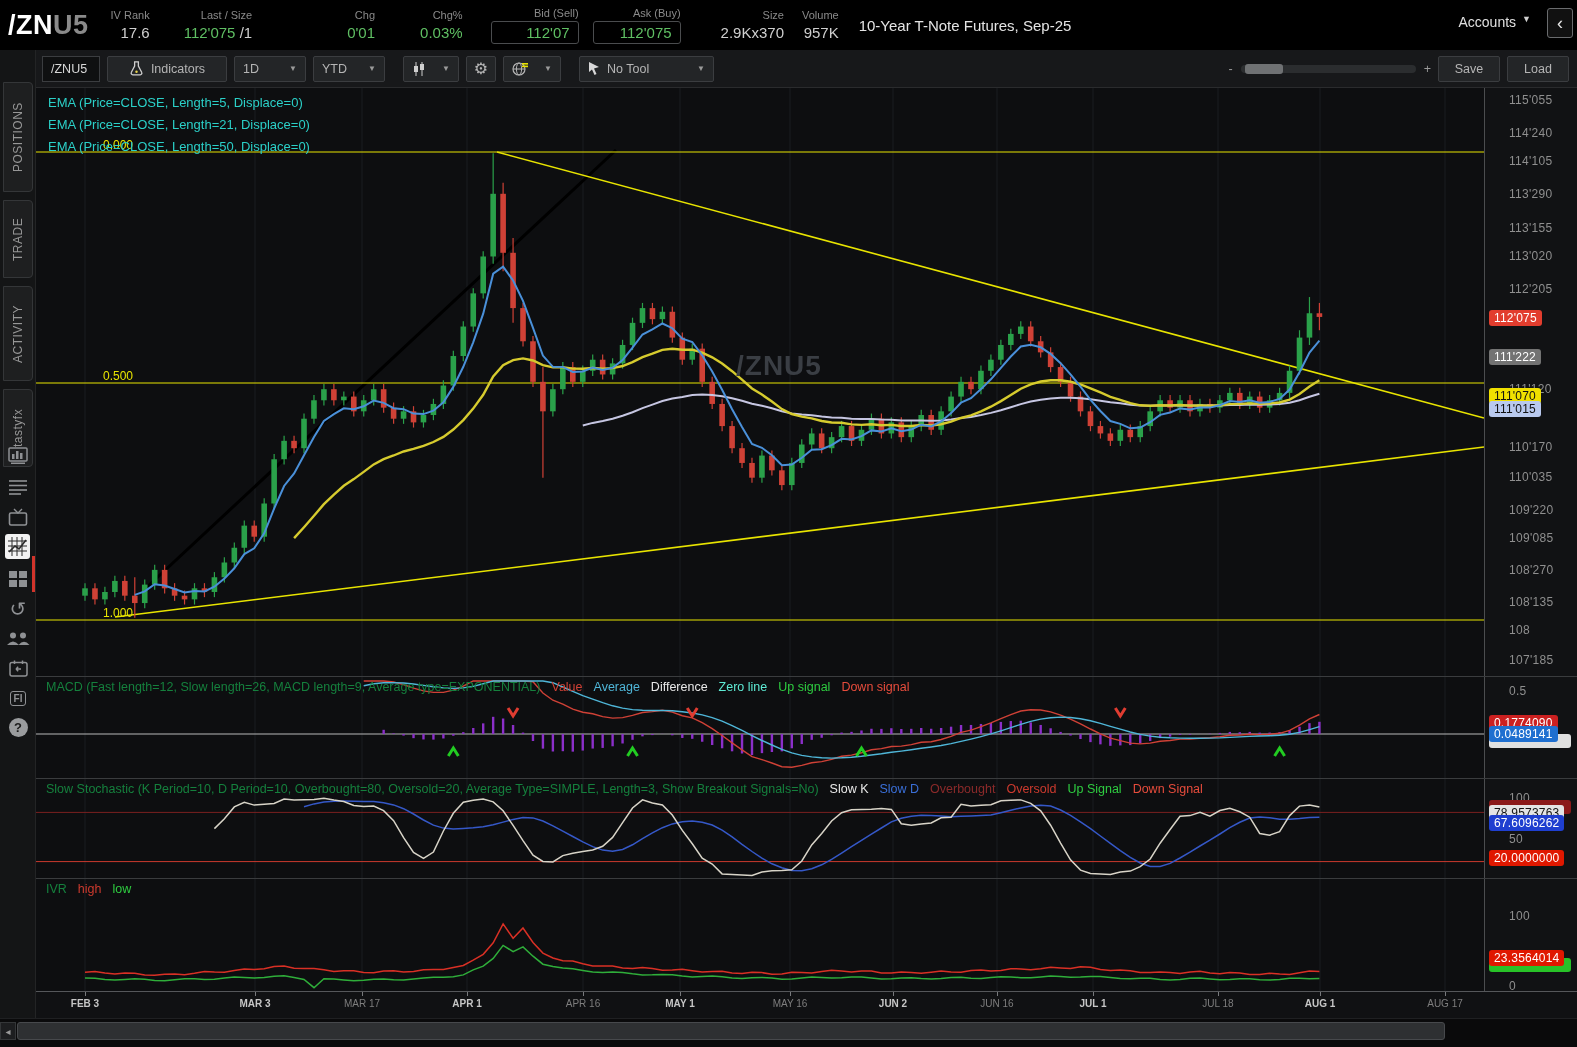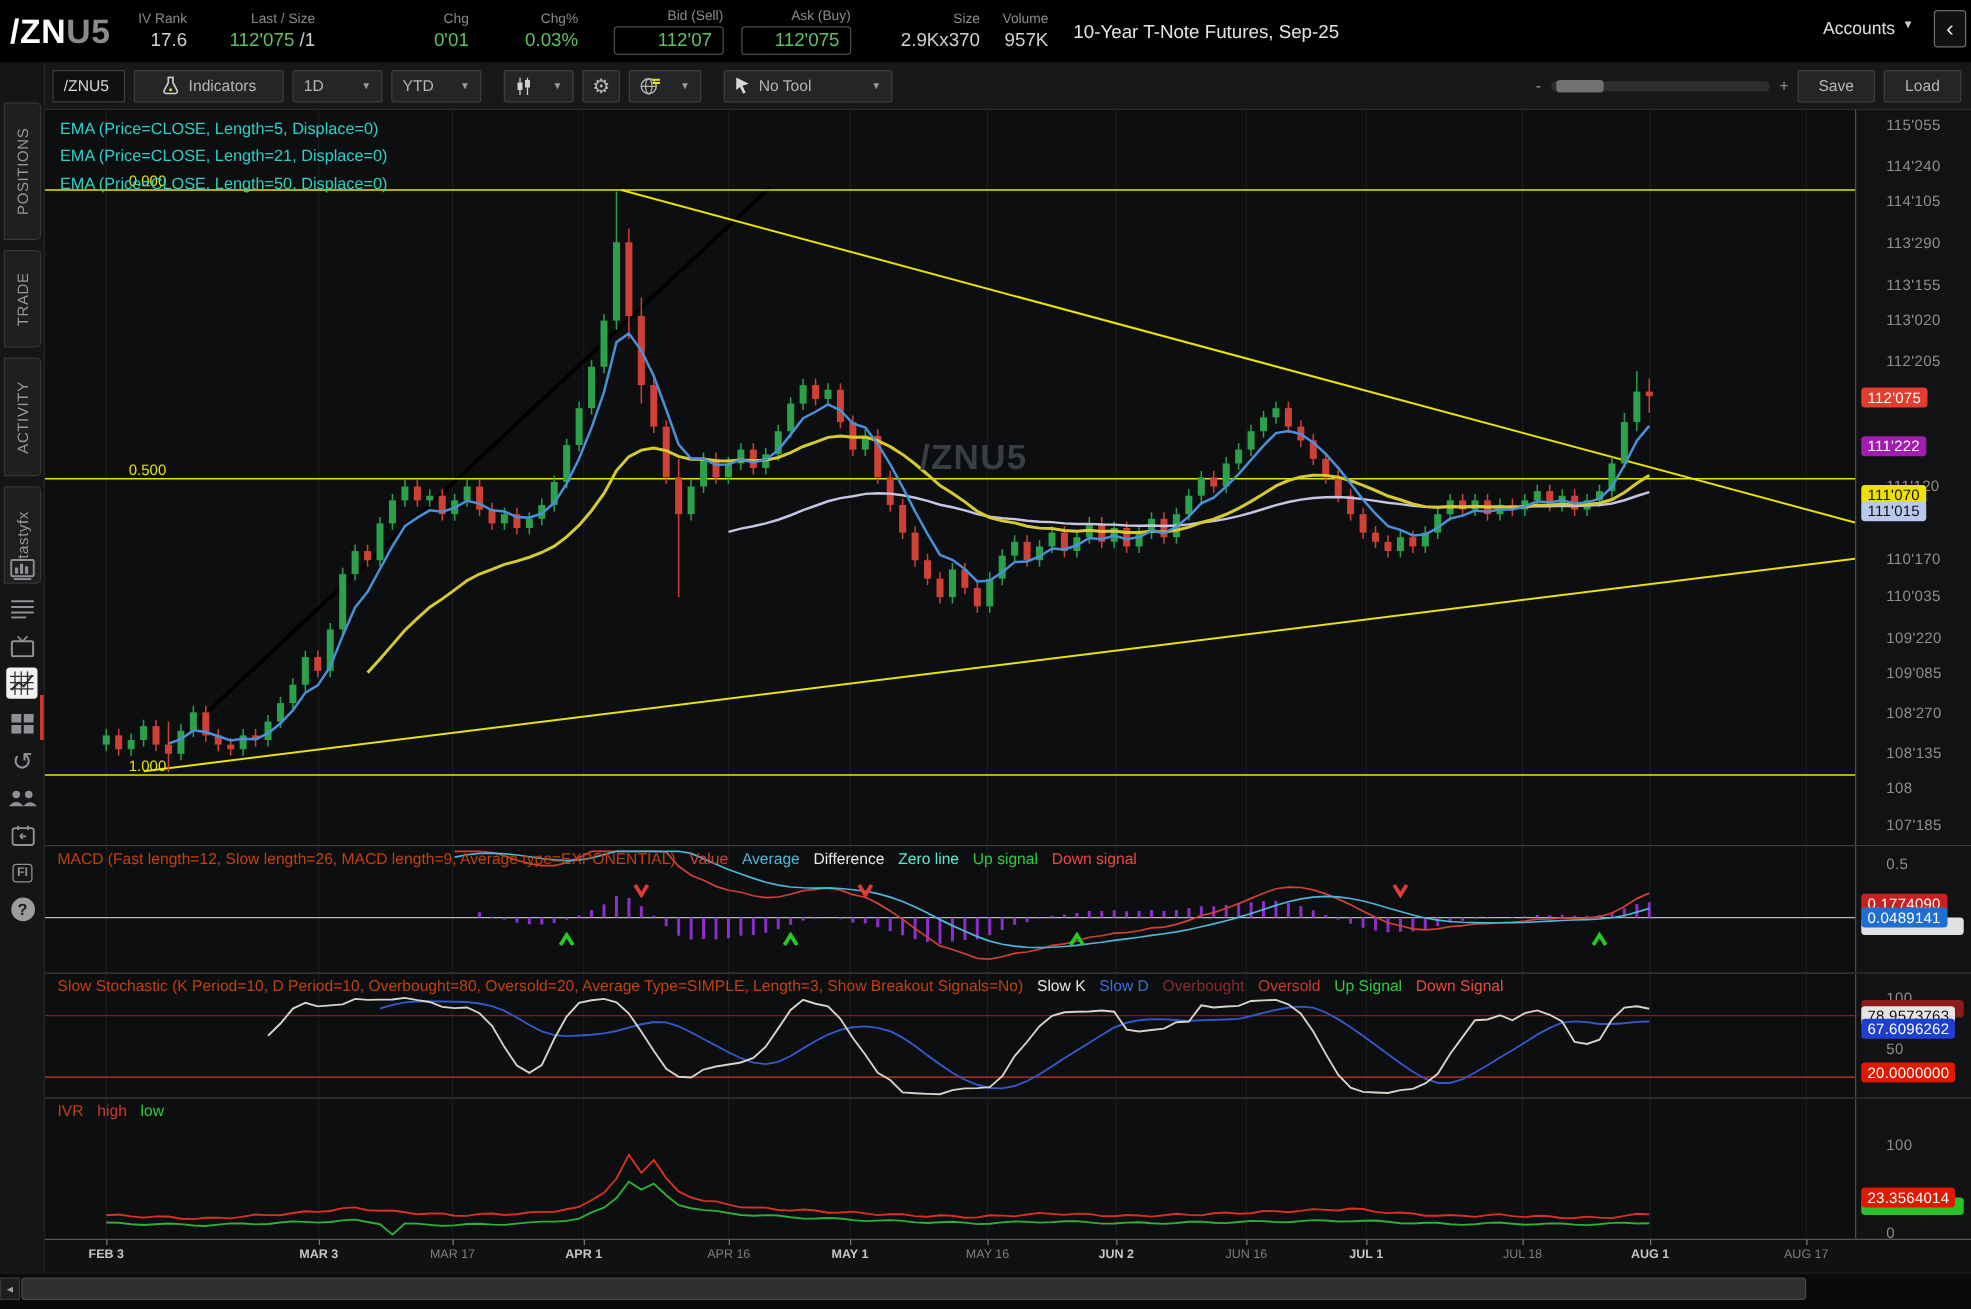--- a/index.html
+++ b/index.html
@@ -49,21 +49,21 @@
   .slider-wrap { display:flex; align-items:center; margin-left:auto; gap:8px; color:#9a9a9a; }
   .slider-track { width:175px; height:8px; background:#2b2d2f; border-radius:4px; position:relative; }
   .slider-thumb { position:absolute; left:4px; top:-1px; width:38px; height:10px; background:#6f7173; border-radius:3px; }
 
   
   .panel { position:absolute; left:0; width:1541px; background:#0d0e10; }
   .axiscol { position:absolute; right:0; top:0; bottom:0; width:93px; background:#111214; border-left:1px solid #4b4d4f; }
   .tick { position:absolute; left:8px; font-size:12px; color:#8f8f8f; transform:translateY(-50%); letter-spacing:0.3px;margin-left:16px; }
   .badge { position:absolute; left:4px; font-size:12px; padding:1px 5px; border-radius:3px; transform:translateY(-50%); letter-spacing:0.2px; }
   .studyrow { position:absolute; left:10px; top:3px; display:flex; gap:11px; font-size:12.5px; white-space:nowrap; z-index:5; }
-  .cyan { color:#c2410c; }
+  .cyan { color:#15803d; }
   .emalabels { position:absolute; left:12px; top:4px; z-index:5; font-size:13px; color:#2bd0c8; line-height:22px; }
   .watermark { position:absolute; left:700px; top:262px; font-size:28px; font-weight:bold; color:#3a3e44; z-index:1; letter-spacing:1px; }
   .fiblabel { position:absolute; font-size:12px; color:#e8e400; z-index:4; }
 
   
   .timeaxis { position:absolute; left:0; top:941px; width:1541px; height:27px; background:#101113; border-top:1px solid #55575a; }
   .tlabel { position:absolute; top:6px; transform:translateX(-50%); font-size:10px; }
   .tlabel.bold { color:#c6c6c6; font-weight:bold; }
   .tlabel.dim { color:#7e7e7e; }
   .ttick { position:absolute; top:0; width:1px; height:4px; background:#77797c; }
@@ -574,21 +574,21 @@
           <div class="tick" style="top: 301px;">111'120</div>
           <div class="tick" style="top: 359px;">110'170</div>
           <div class="tick" style="top: 389px;">110'035</div>
           <div class="tick" style="top: 422px;">109'220</div>
           <div class="tick" style="top: 450px;">109'085</div>
           <div class="tick" style="top: 482px;">108'270</div>
           <div class="tick" style="top: 514px;">108'135</div>
           <div class="tick" style="top: 542px;">108</div>
           <div class="tick" style="top: 572px;">107'185</div>
           <div class="badge" style="top: 230px; background: rgb(226, 61, 46); color: rgb(255, 255, 255);">112'075</div>
-          <div class="badge" style="top: 269px; background: #a21caf; color: rgb(255, 255, 255);">111'222</div>
+          <div class="badge" style="top: 269px; background: #737373; color: rgb(255, 255, 255);">111'222</div>
           <div class="badge" style="top: 308px; background: rgb(240, 224, 0); color: rgb(17, 17, 17);">111'070</div>
           <div class="badge" style="top: 321px; background: rgb(185, 201, 238); color: rgb(17, 17, 17);">111'015</div>
         </div>
       <div id="fib-labels">
           <div class="fiblabel" style="left: 67px; top: 50px;">0.000</div>
           <div class="fiblabel" style="left: 67px; top: 281px;">0.500</div>
           <div class="fiblabel" style="left: 67px; top: 518px;">1.000</div>
         </div>
     </div>
 

